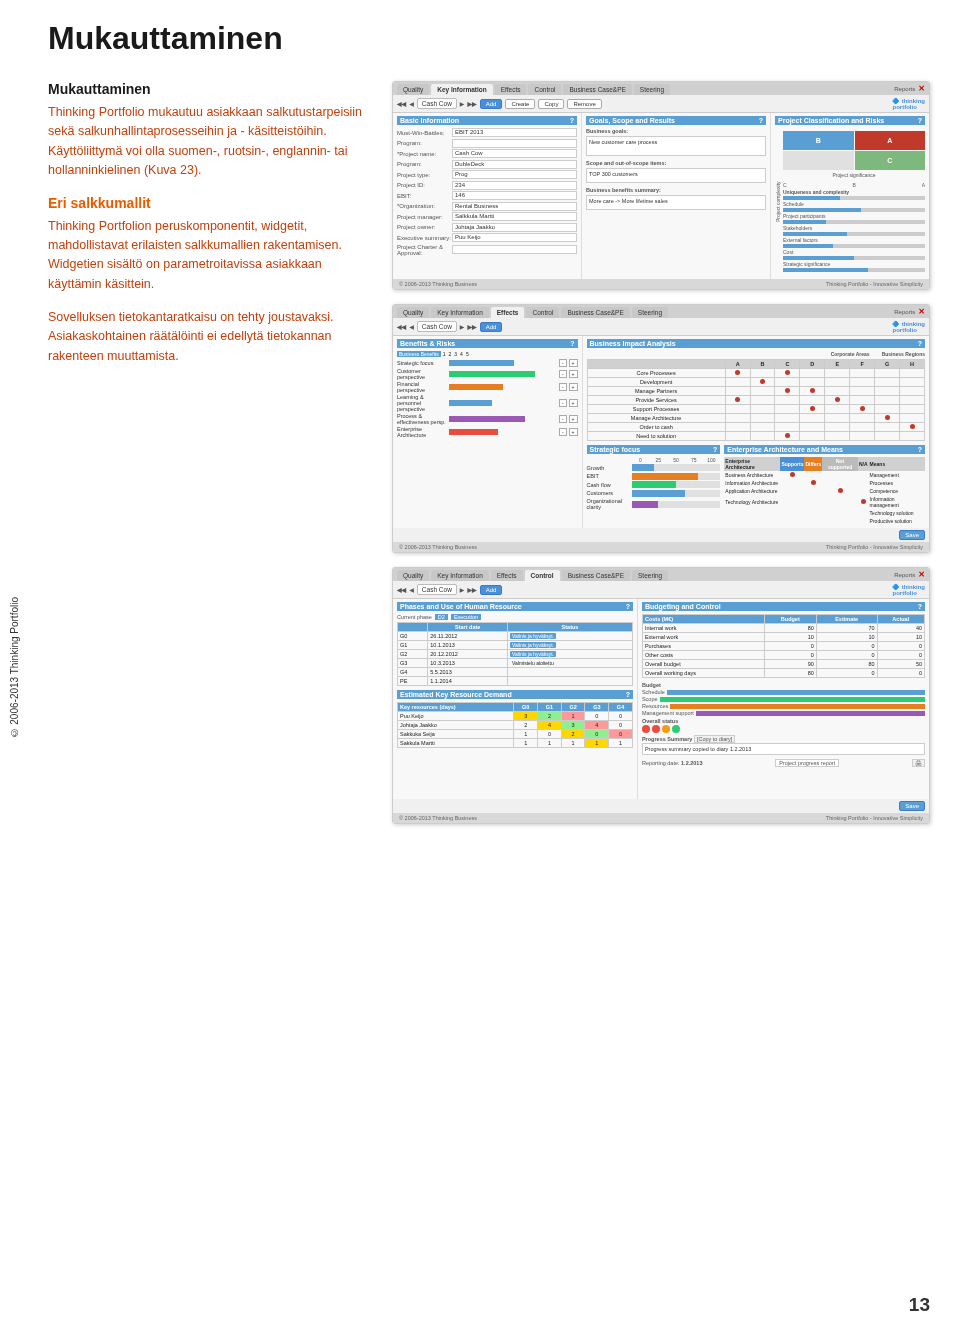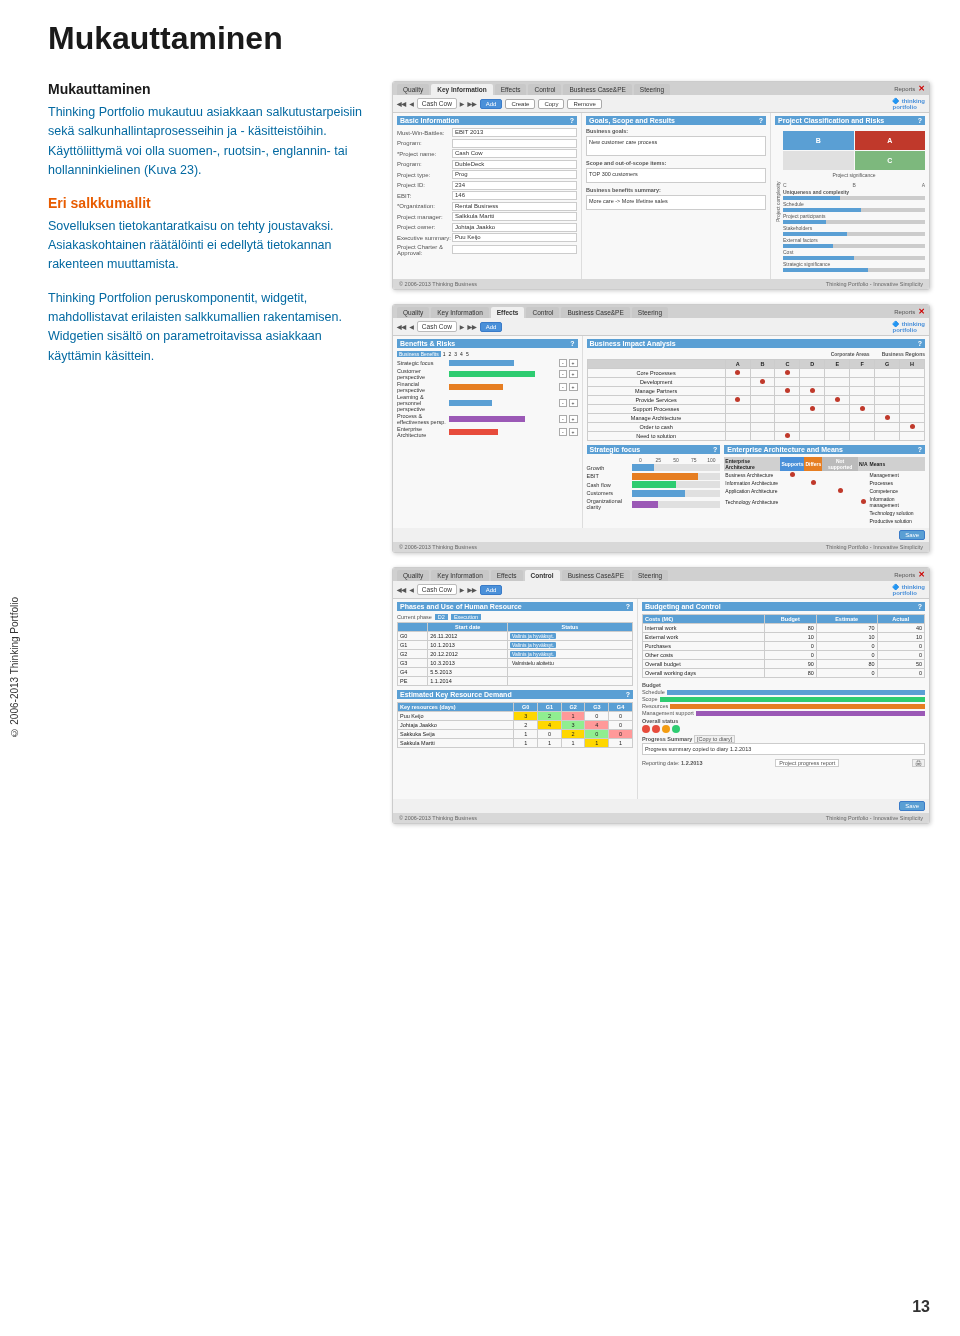--- a/index.html
+++ b/index.html
@@ -65,21 +65,21 @@
     
     .section-heading {
       font-size: 14px;
       font-weight: bold;
       color: #1a1a1a;
       margin-bottom: 6px;
     }
 
     .section-text {
       font-size: 12.5px;
-      color: #0369a1;
+      color: #c2410c;
       line-height: 1.55;
       margin-bottom: 14px;
     }
 
     .section-subheading {
       font-size: 14px;
       font-weight: bold;
       color: #e85c00;
       margin-bottom: 6px;
       margin-top: 10px;
@@ -257,21 +257,21 @@
       background: #fff;
       border: 1px solid #aaa;
       color: #333;
     }
 
     
     .page-number {
       position: absolute;
       bottom: 20px;
       right: 30px;
-      font-size: 16px;
+      font-size: 19px;
       font-weight: bold;
       color: #333;
       text-align: right;
     }
 
     
     .caption {
       margin-top: 10px;
       font-size: 12px;
       color: #333;
@@ -415,22 +415,22 @@
 <div class="main">
 
   <h1 class="page-title">Mukauttaminen</h1>
 
   <div class="content-wrapper">
 
     <div class="left-column">
       <p class="section-heading">Mukauttaminen</p>
       <p class="section-text">Thinking Portfolio mukautuu asiakkaan salkutustarpeisiin sekä salkunhallintaprosesseihin ja - käsitteistöihin. Käyttöliittymä voi olla suomen-, ruotsin-, englannin- tai hollanninkielinen (Kuva 23).</p>
       <p class="section-subheading">Eri salkkumallit</p>
+      <p class="section-text">Thinking Portfolion peruskomponentit, widgetit, mahdollistavat erilaisten salkkumallien rakentamisen. Widgetien sisältö on parametroitavissa asiakkaan käyttämin käsittein.</p>
       <p class="section-text">Sovelluksen tietokantaratkaisu on tehty joustavaksi. Asiakaskohtainen räätälöinti ei edellytä tietokannan rakenteen muuttamista.</p>
-      <p class="section-text">Thinking Portfolion peruskomponentit, widgetit, mahdollistavat erilaisten salkkumallien rakentamisen. Widgetien sisältö on parametroitavissa asiakkaan käyttämin käsittein.</p>
     </div>
 
     <div class="right-column">
 
       <div class="screenshot-container">
         <div class="app-screenshot">
 
           <div class="app-tab-bar">
             <div class="app-tab">Quality</div>
             <div class="app-tab active">Key Information</div>

